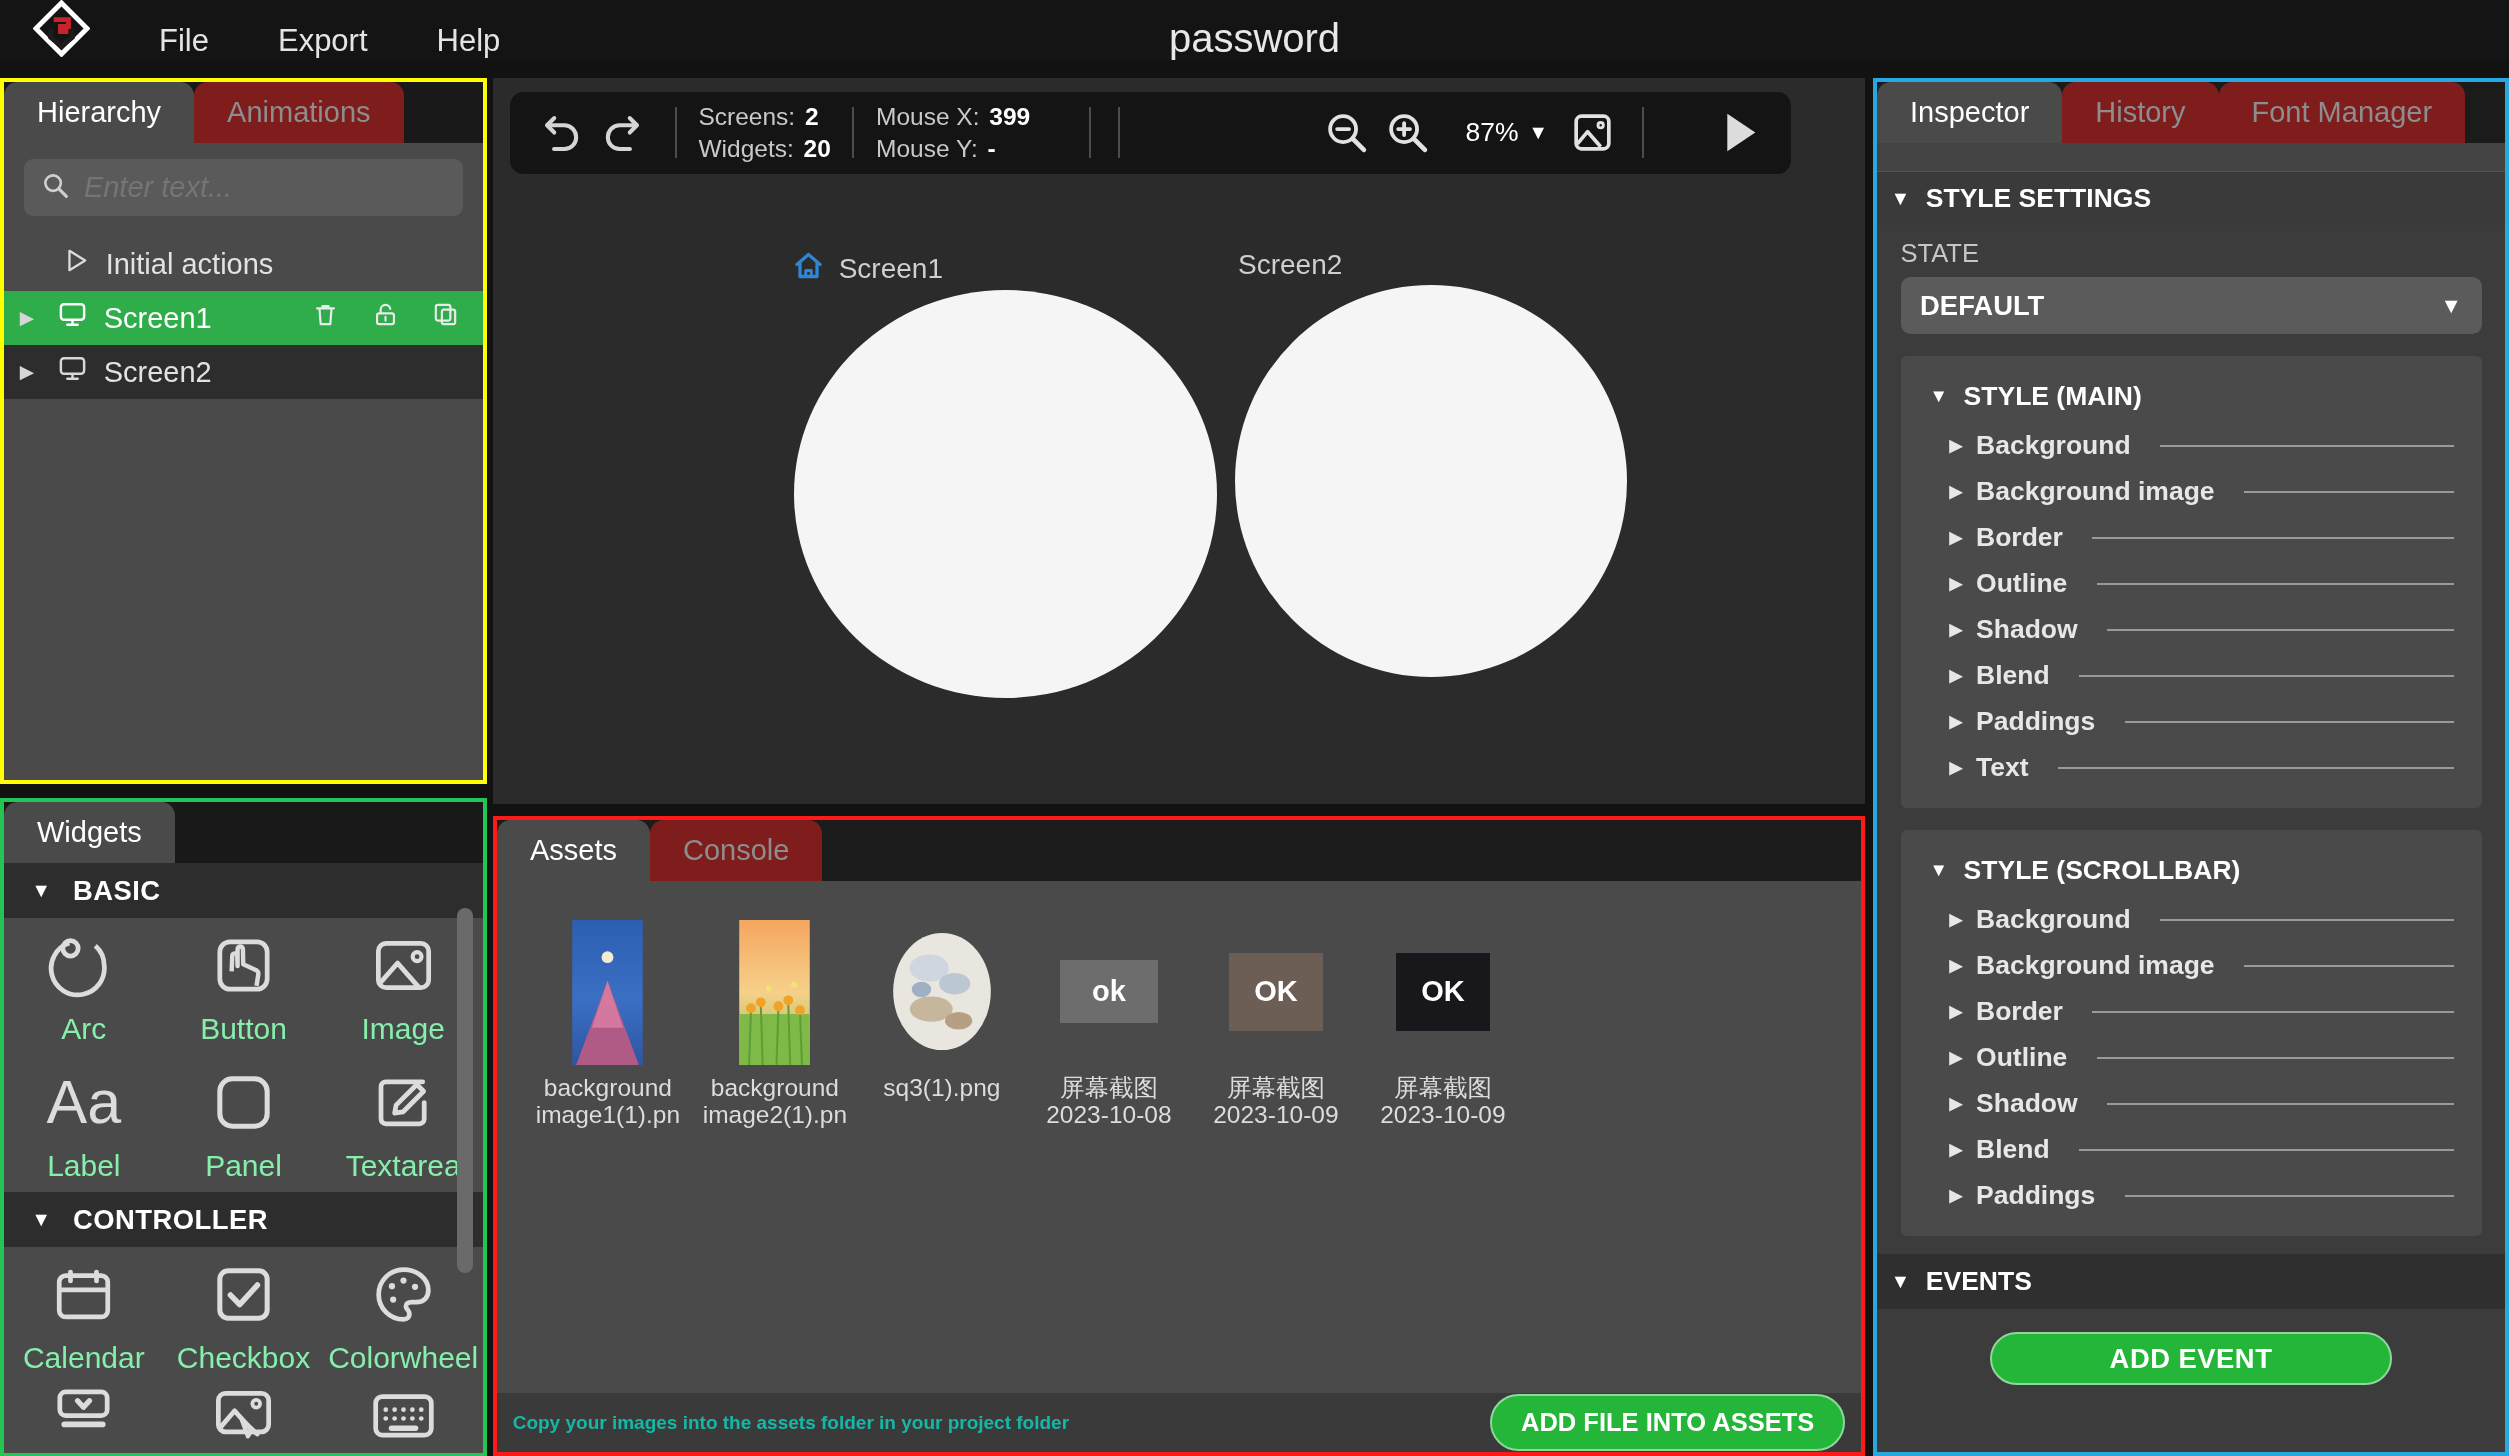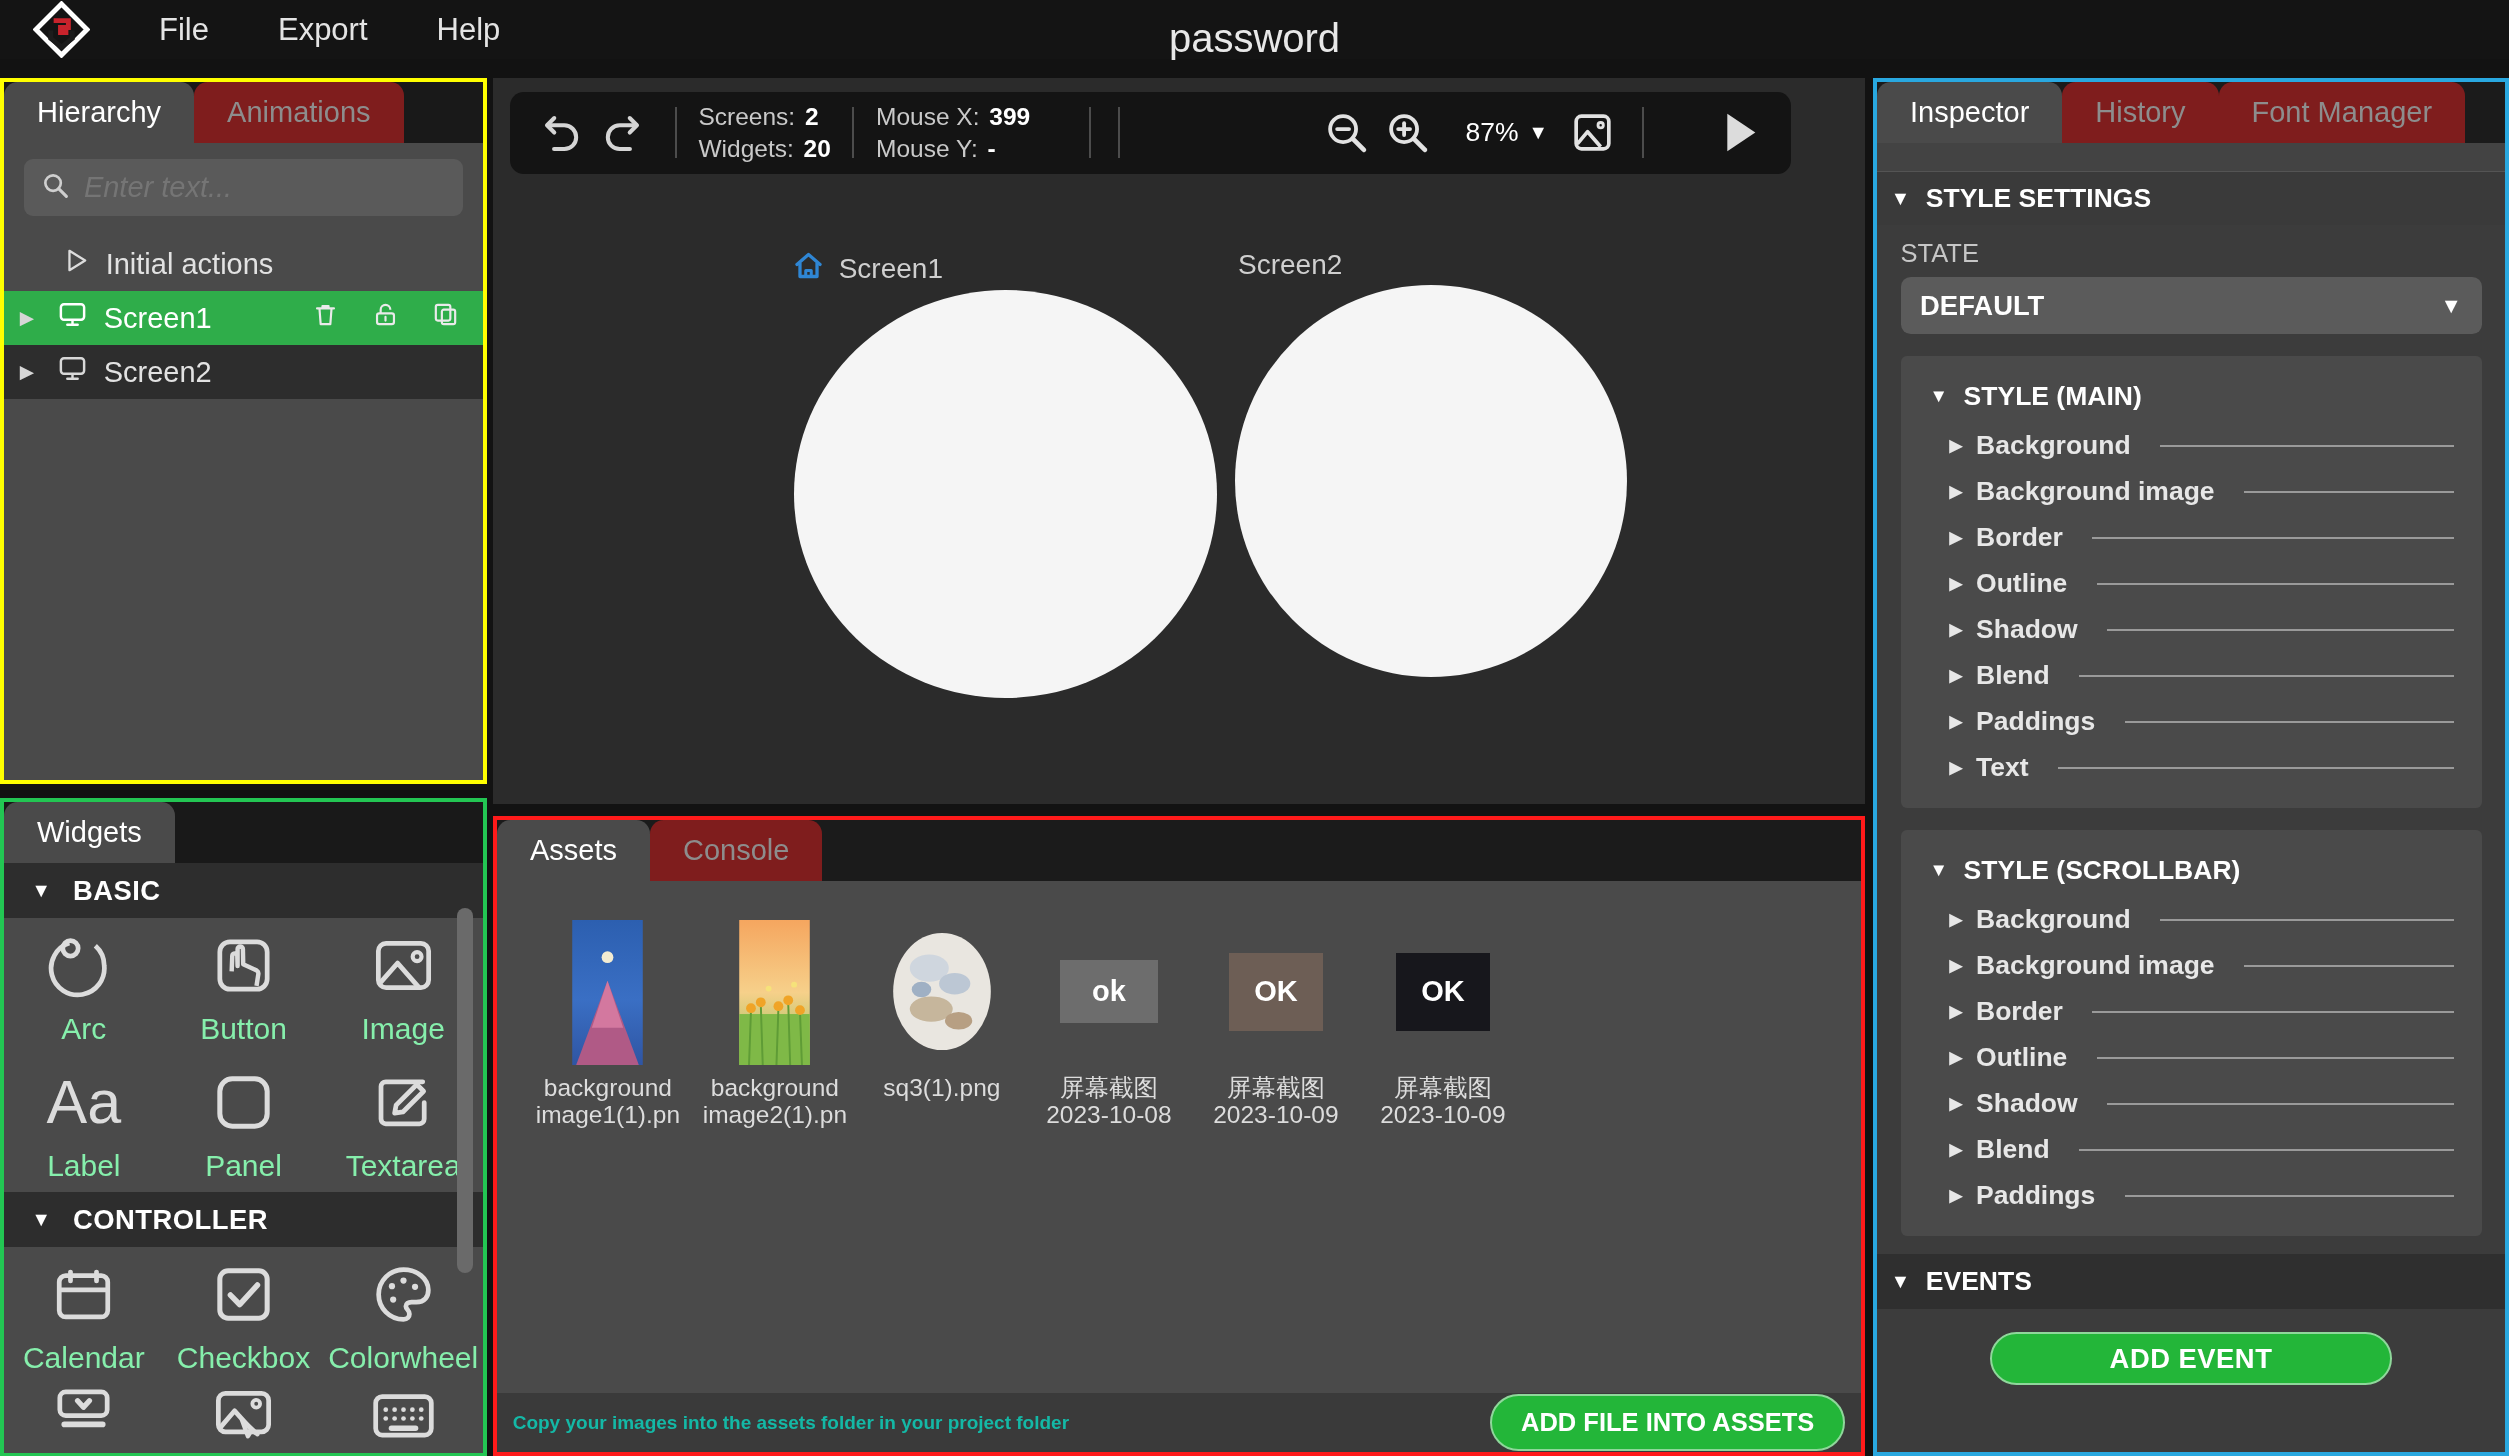--- a/index.html
+++ b/index.html
@@ -7,21 +7,21 @@
     width:2509px; height:1457px; overflow:hidden;
     background:#121212;
     font-family:"Liberation Sans", sans-serif;
     color:#d8d8d8;
   }
   .app{position:relative;width:2509px;height:1457px;}
 
   
   .titlebar{
     position:absolute;left:0;top:0;width:2509px;height:59px;
-    background:#141414;display:flex;align-items:center;
+    background:#141414;display:flex;align-items:flex-end;
   }
   .logo{width:61px;height:61px;margin-left:31px;display:flex;align-items:center;justify-content:center;}
   .menu{display:flex;align-items:center;margin-left:67px;gap:69px;}
   .menu-item{font-size:31px;color:#e4e4e4;cursor:default;}
   .win-title{
     position:absolute;left:0;right:0;top:0;height:77px;
     display:flex;align-items:center;justify-content:center;
     font-size:40px;color:#e8e8e8;pointer-events:none;
   }
 

